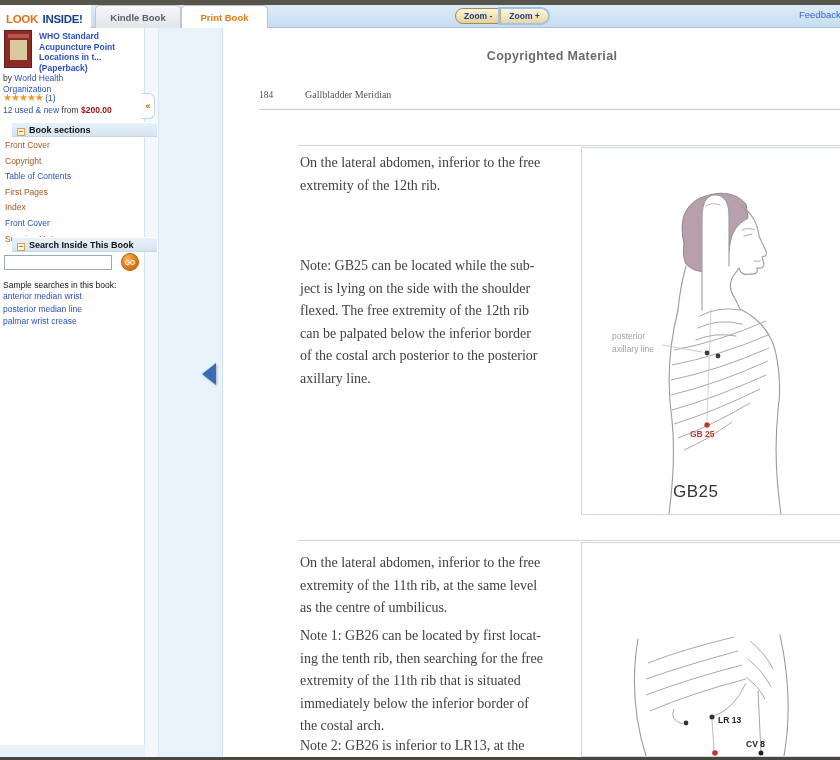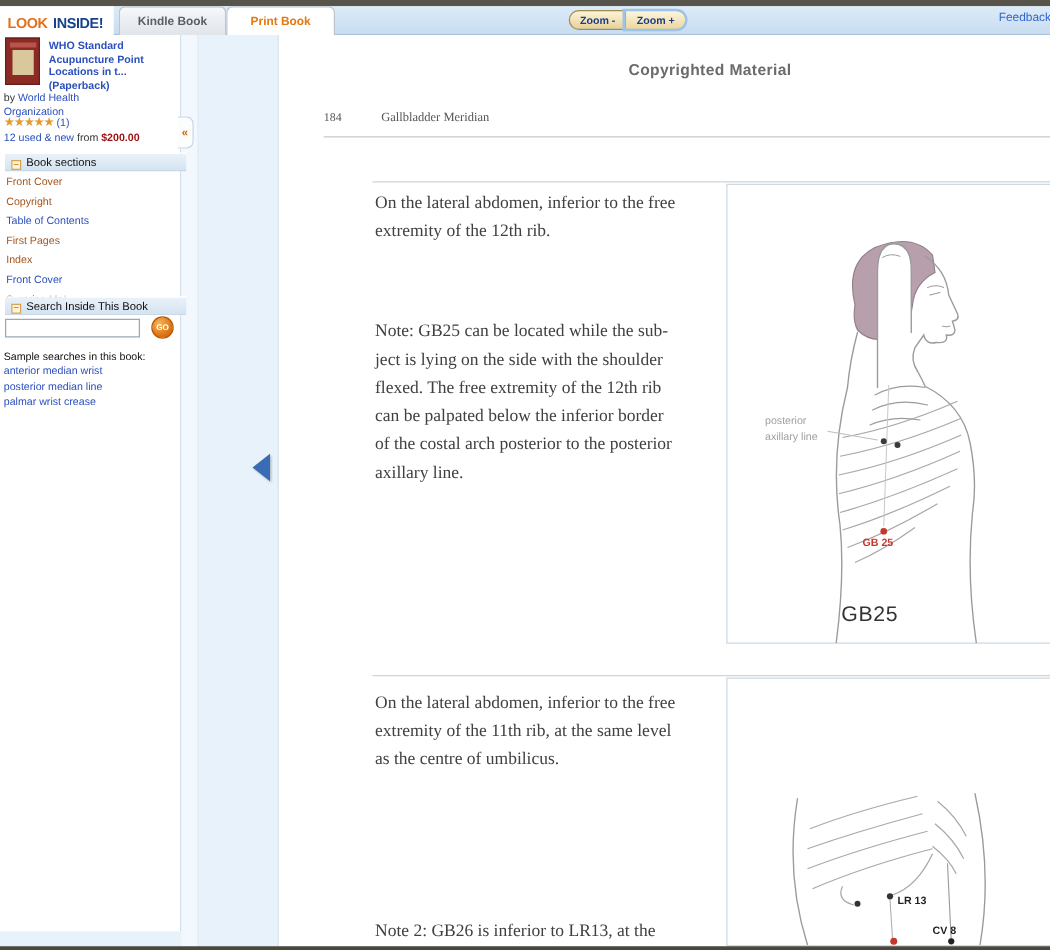--- a/index.html
+++ b/index.html
@@ -42,23 +42,23 @@
   #book-title{left:39px;top:3px;width:103px;font-size:8.5px;font-weight:bold;color:#2b50bd;
       line-height:10.5px;white-space:pre-line;cursor:pointer;}
   #byline{left:3px;top:45px;width:100px;font-size:8.5px;color:#333;line-height:10.5px;}
   #byline .author{color:#2b50bd;cursor:pointer;}
   #rating-row{left:3px;top:64px;font-size:8.5px;color:#2b50bd;}
   #rating-row .stars{color:#e49b2c;font-size:10px;letter-spacing:-1px;cursor:pointer;}
   #offers-row{left:3px;top:77px;font-size:8.5px;}
   #offers-row .lnk{color:#2b50bd;cursor:pointer;}
   #offers-row .plain{color:#333;}
   #offers-row .price{color:#9d1010;font-weight:bold;}
-  .section-bar{left:4px;width:145px;height:15px;background:linear-gradient(#eaf2f9,#d5e3f0);
+  .section-bar{left:12px;width:145px;height:15px;background:linear-gradient(#eaf2f9,#d5e3f0);
       border-top:1px solid #fff;border-bottom:1px solid #c6d8e8;padding:2px 0 0 5px;
-      font-size:9px;font-weight:normal;color:#111;}
+      font-size:9px;font-weight:bold;color:#111;}
   .minus-box{display:inline-block;width:8px;height:8px;border:1px solid #d9a353;background:#fdf4da;
       color:#b06a00;font-size:8px;line-height:6px;text-align:center;vertical-align:-1px;margin-right:4px;cursor:pointer;}
   #sections-bar{top:94px;}
   #section-links{left:5px;top:112px;width:135px;}
   #section-links .slink{display:block;font-size:8.5px;margin-bottom:5.6px;cursor:pointer;text-decoration:none;}
   .visited{color:#a4561e;}
   .fresh{color:#2b50bd;}
   #search-bar{top:209px;}
   #search-input{left:4px;top:227px;width:108px;height:15px;border:1px solid #98a9b8;font-size:9px;padding:0 3px;}
   #go-btn{left:121px;top:225px;width:18px;height:18px;border-radius:50%;
@@ -71,21 +71,21 @@
   
   #collapse-handle{left:142px;top:93px;width:13px;height:26px;background:#fdfdfd;border:1px solid #c2d4e4;
       border-left:none;border-radius:0 6px 6px 0;color:#cc6600;font-size:9px;font-weight:bold;
       text-align:center;line-height:25px;cursor:pointer;}
   #prev-arrow{left:202px;top:363px;width:0;height:0;border-top:11px solid transparent;
       border-bottom:11px solid transparent;border-right:14px solid #3a6cb6;cursor:pointer;
       filter:drop-shadow(1px 1px 1px rgba(0,0,0,.25));}
 
   
   .serif{font-family:"Liberation Serif",serif;}
-  #copyright-banner{left:345px;top:21px;transform:translateX(-50%);font-size:12.5px;font-weight:bold;
+  #copyright-banner{left:329px;top:21px;transform:translateX(-50%);font-size:12.5px;font-weight:bold;
       color:#6b6b6b;letter-spacing:.3px;white-space:nowrap;}
   #page-number{left:36px;top:62px;font-size:9.5px;color:#555;}
   #running-title{left:82px;top:61px;font-size:10px;color:#555;}
   .hrule{height:1px;background:#c9c9c9;}
   #rule-header{left:36px;top:81px;width:582px;}
   #rule-gb25{left:75px;top:117px;width:543px;background:#d4d4d4;}
   #rule-gb26{left:75px;top:512px;width:543px;background:#d4d4d4;}
   .pt-heading{font-size:15px;color:#4c4c4c;white-space:nowrap;}
   #gb25-heading{left:77px;top:88px;}
   #gb26-heading{left:77px;top:490px;}
@@ -233,20 +233,25 @@
       <div class="fig-annotation" style="font-family:'Liberation Sans',sans-serif;">posterior
 axillary line</div>
       <div class="pt-label-red" style="left:108px;top:281px;font-family:'Liberation Sans',sans-serif;">GB 25</div>
       <div id="fig-gb25-caption" style="font-family:'Liberation Sans',sans-serif;">GB25</div>
     </div>
 
     <div class="abs hrule" id="rule-gb26"></div>
     <div class="abs body-para" id="gb26-para1">On the lateral abdomen, inferior to the free
 extremity of the 11th rib, at the same level
 as the centre of umbilicus.</div>
+    <div class="abs body-para" id="gb26-note1">Note 1: GB26 can be located by first locat-
+ing the tenth rib, then searching for the free
+extremity of the 11th rib that is situated
+immediately below the inferior border of
+the costal arch.</div>
     <div class="abs body-para" id="gb26-note2">Note 2: GB26 is inferior to LR13, at the
 same level as CV8.</div>
 
     <div class="abs fig-box" id="fig-gb26">
       <svg width="278" height="213" viewBox="0 0 278 213">
         <g fill="none" stroke="#9b9b9b" stroke-width="1.1" stroke-linecap="round">
 
           <path d="M56,96 Q46,156 64,213"></path>
           <path d="M198,92 Q212,155 202,213"></path>
 

